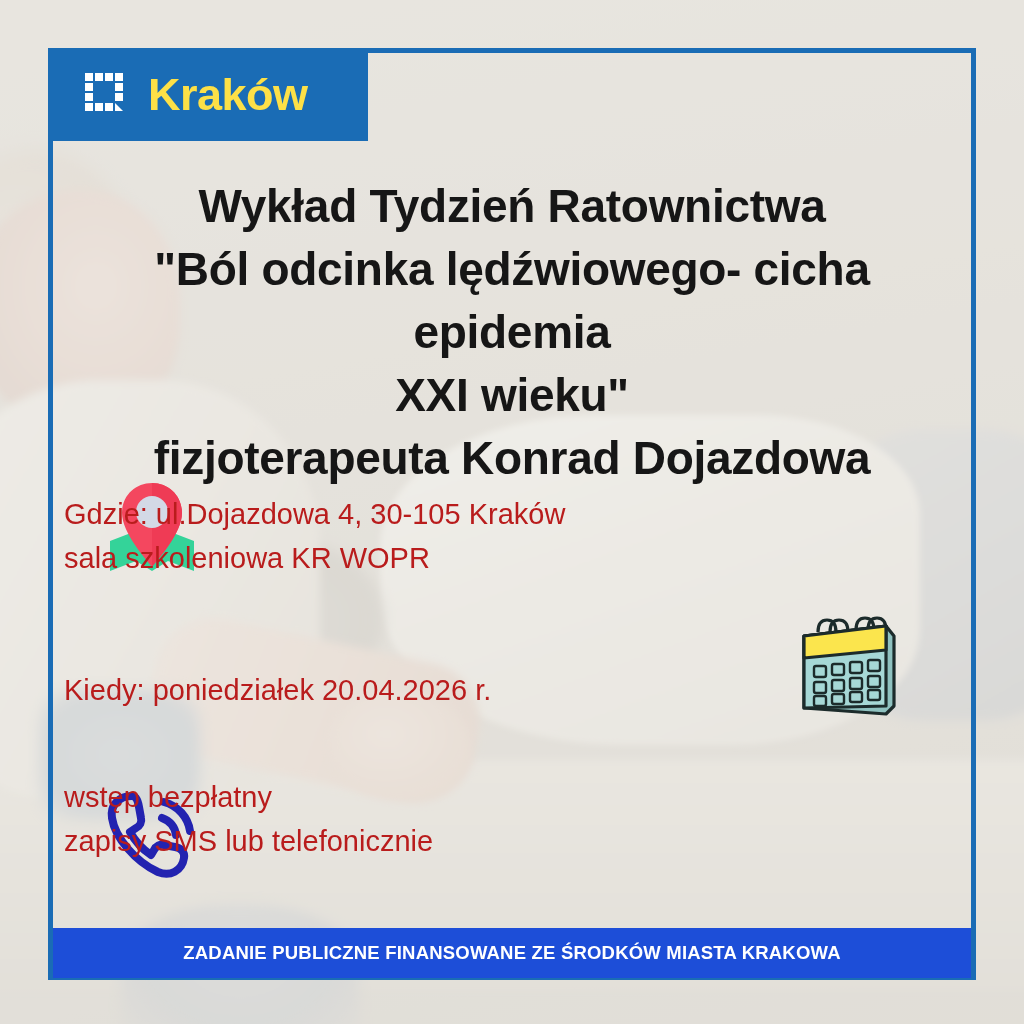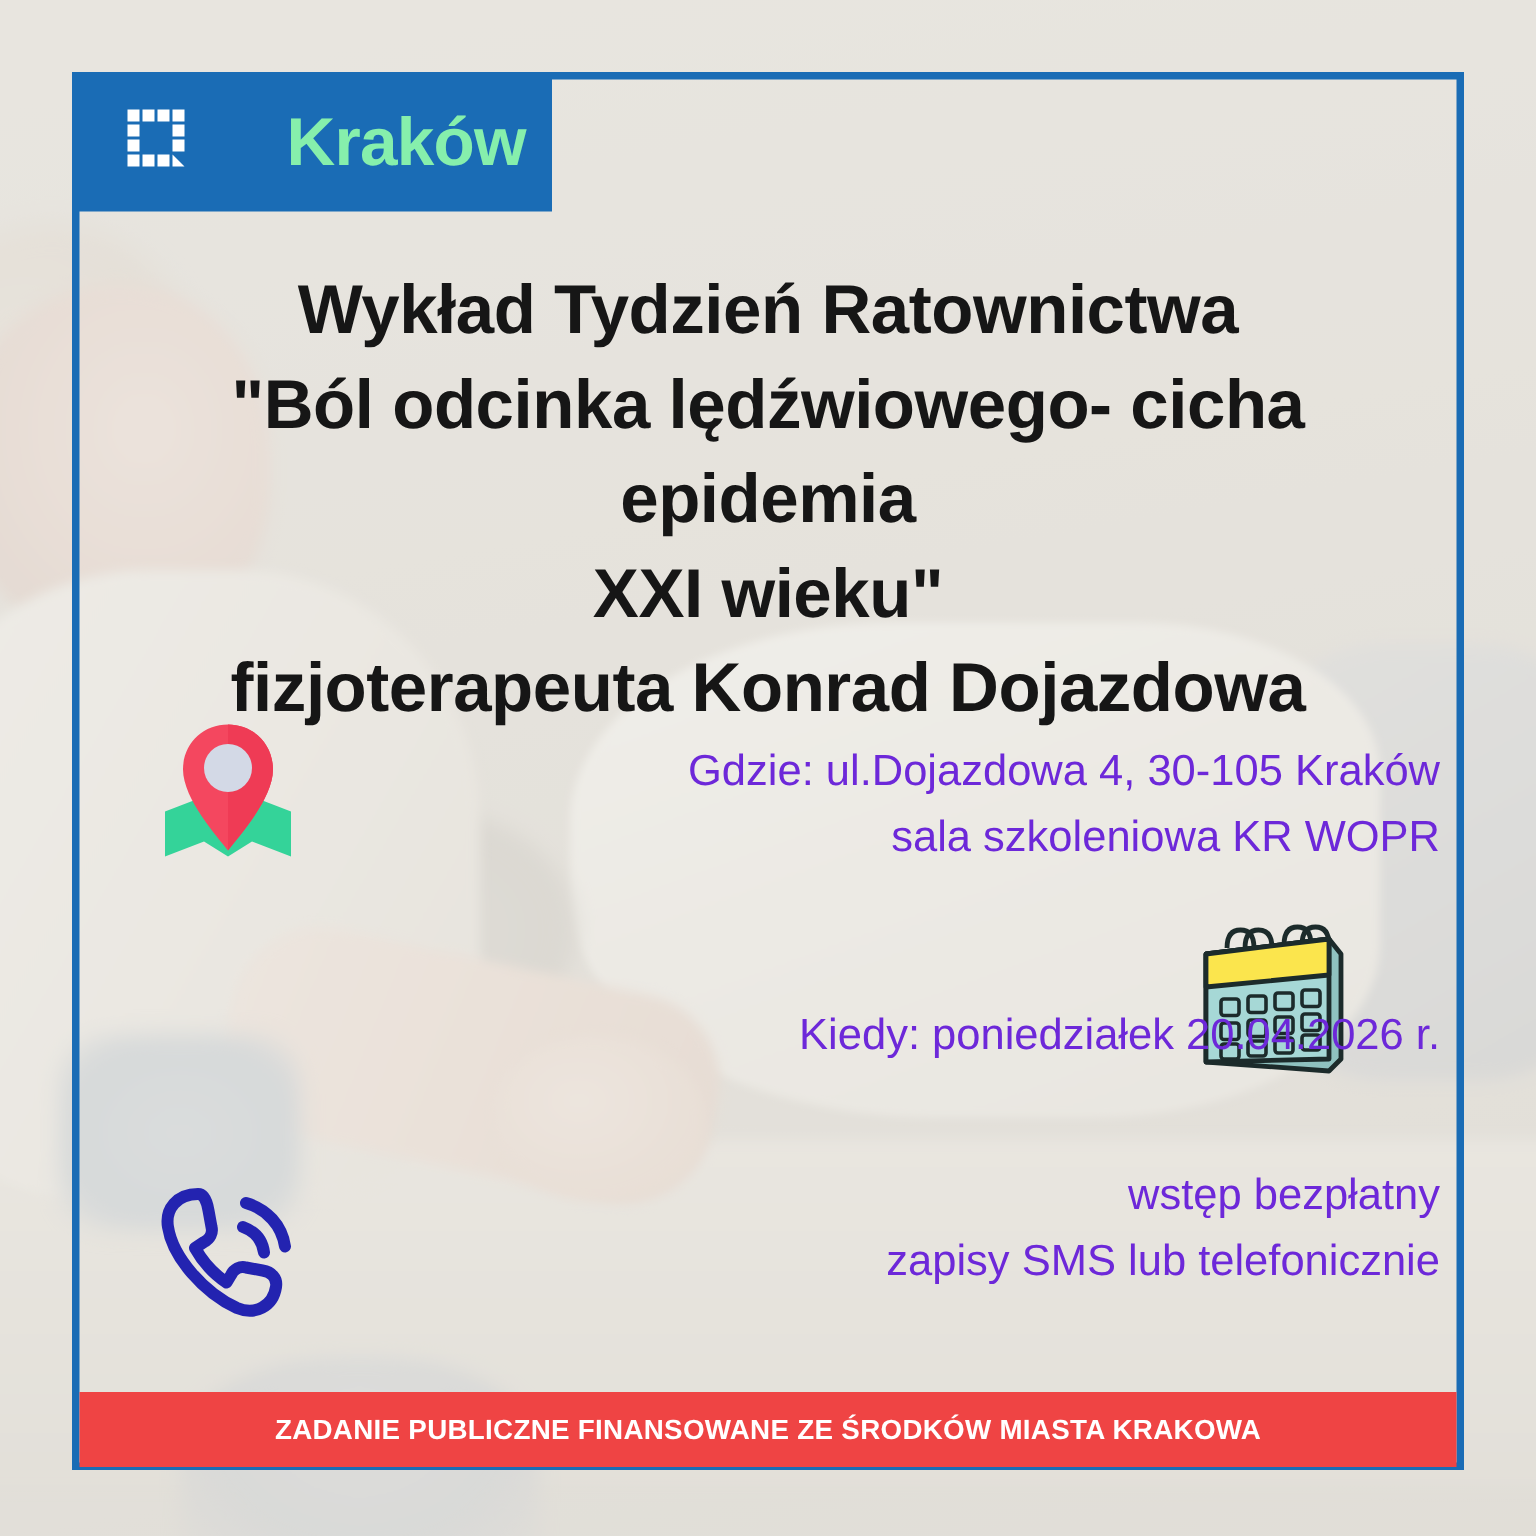--- a/index.html
+++ b/index.html
@@ -144,68 +144,67 @@
     left: 48px; top: 48px;
     width: 320px; height: 93px;
     background: #1a6cb5;
     display: flex;
     align-items: center;
     padding-left: 36px;
     gap: 18px;
   }
   .logo-mark { width: 46px; height: 46px; display: block; flex: 0 0 auto; }
   .logo-word {
-    color: #86efac;
+    color: #fde047;
     font-size: 45px;
     font-weight: 700;
     letter-spacing: -0.5px;
     line-height: 1;
-    margin-left: 43px;
   }
 
   
   .title-block {
     position: absolute;
     left: 64px; top: 175px;
     width: 896px;
     text-align: center;
     color: #161616;
     font-weight: 700;
     font-size: 46px;
     line-height: 1.37;
     letter-spacing: -0.3px;
   }
 
   
   .info {
     position: absolute;
     left: 64px;
     width: 896px;
-    color: #6d28d9;
+    color: #b91c1c;
     font-size: 29px;
     line-height: 1.52;
-    text-align: right;
+    text-align: left;
     font-weight: 400;
   }
   #where-block { top: 492px; }
   #when-block  { top: 668px; }
   #contact-block { top: 775px; }
 
   
   .icon-abs { position: absolute; }
   #pin-icon     { left: 106px; top: 479px; width: 92px; height: 96px; }
   #calendar-icon{ left: 790px; top: 614px; width: 112px; height: 106px; }
   #phone-icon   { left: 104px; top: 786px; width: 96px; height: 96px; }
 
   
   .footer-bar {
     position: absolute;
     left: 53px; top: 928px;
     width: 918px; height: 50px;
-    background: #ef4444;
+    background: #1d4ed8;
     display: flex;
     align-items: center;
     justify-content: center;
   }
   .footer-text {
     color: #ffffff;
     font-size: 18.5px;
     font-weight: 700;
     letter-spacing: 0.2px;
     white-space: nowrap;

